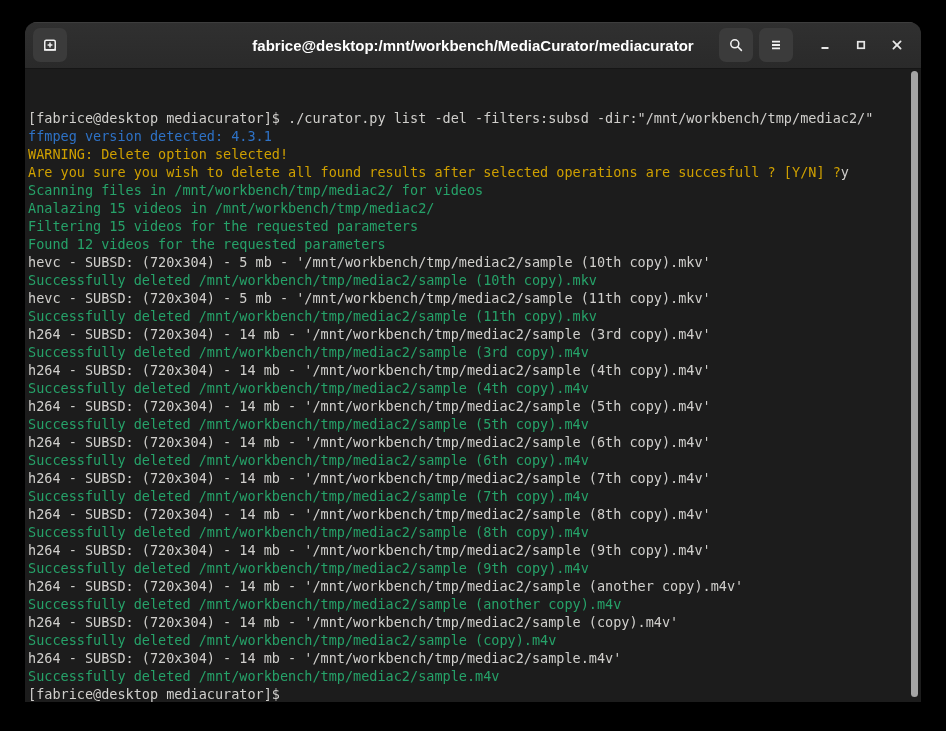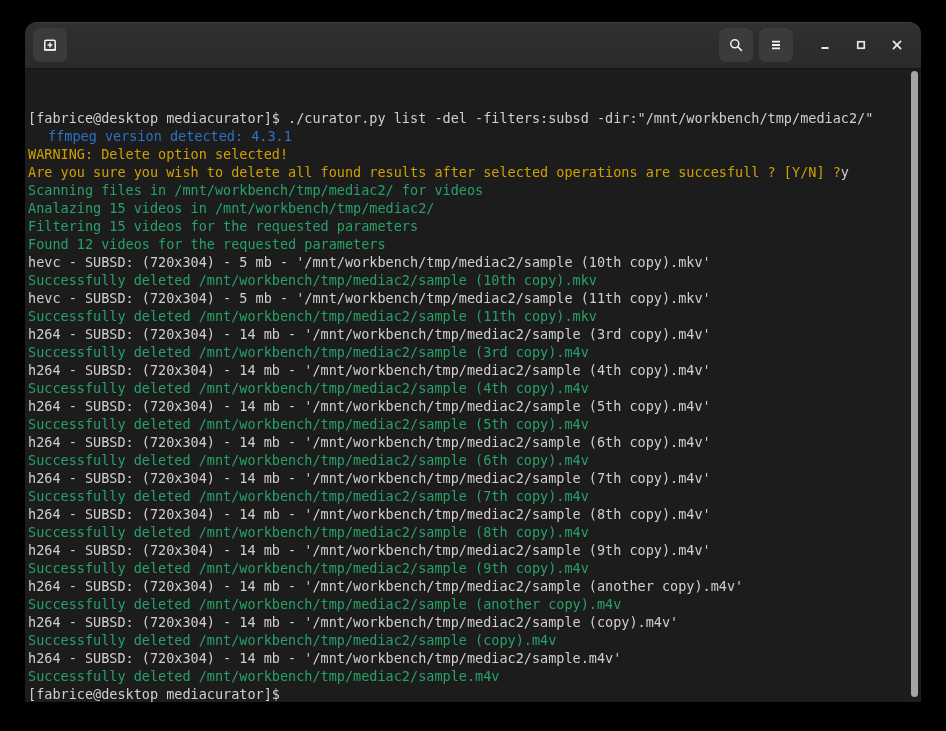--- a/index.html
+++ b/index.html
@@ -68,21 +68,21 @@
     font-family: "DejaVu Sans Mono", "Liberation Mono", monospace;
     font-size: 13.5px;
     line-height: 18px;
     white-space: pre;
     overflow: hidden;
   }
   .term-line { height: 18px; }
   .seg-fg     { color: var(--fg); }
   .seg-green  { color: var(--green); }
   .seg-yellow { color: var(--yellow); margin-top: 12px; }
-  .seg-blue   { color: var(--blue); margin-left: 20px; }
+  .seg-blue   { color: var(--blue); }
   .scrollbar-thumb {
     position: absolute;
     right: 3px; top: 2px;
     width: 7px; height: 626px;
     background: #a5a5a5;
     border-radius: 4px;
   }
 </style>
 </head>
 <body>
@@ -94,20 +94,21 @@
       <span>
         <svg width="16" height="16" viewBox="0 0 16 16">
           <rect x="2.75" y="3.25" width="10.5" height="9.5" rx="1.5" fill="none" stroke="#f0f0f0" stroke-width="1.5"></rect>
           <line x1="2" y1="12.9" x2="14" y2="12.9" stroke="#f0f0f0" stroke-width="1.6"></line>
           <line x1="8" y1="5.6" x2="8" y2="10.4" stroke="#f0f0f0" stroke-width="1.5"></line>
           <line x1="5.6" y1="8" x2="10.4" y2="8" stroke="#f0f0f0" stroke-width="1.5"></line>
         </svg>
       </span>
     </button>
 
+    <div class="title-text">fabrice@desktop:/mnt/workbench/MediaCurator/mediacurator</div>
 
     <div class="tb-spacer"></div>
 
     <button class="tb-btn search-btn">
       <span>
         <svg width="16" height="16" viewBox="0 0 16 16">
           <circle cx="6.8" cy="6.8" r="4" fill="none" stroke="#f0f0f0" stroke-width="1.6"></circle>
           <line x1="9.8" y1="9.8" x2="13.4" y2="13.4" stroke="#f0f0f0" stroke-width="1.6" stroke-linecap="round"></line>
         </svg>
       </span>

